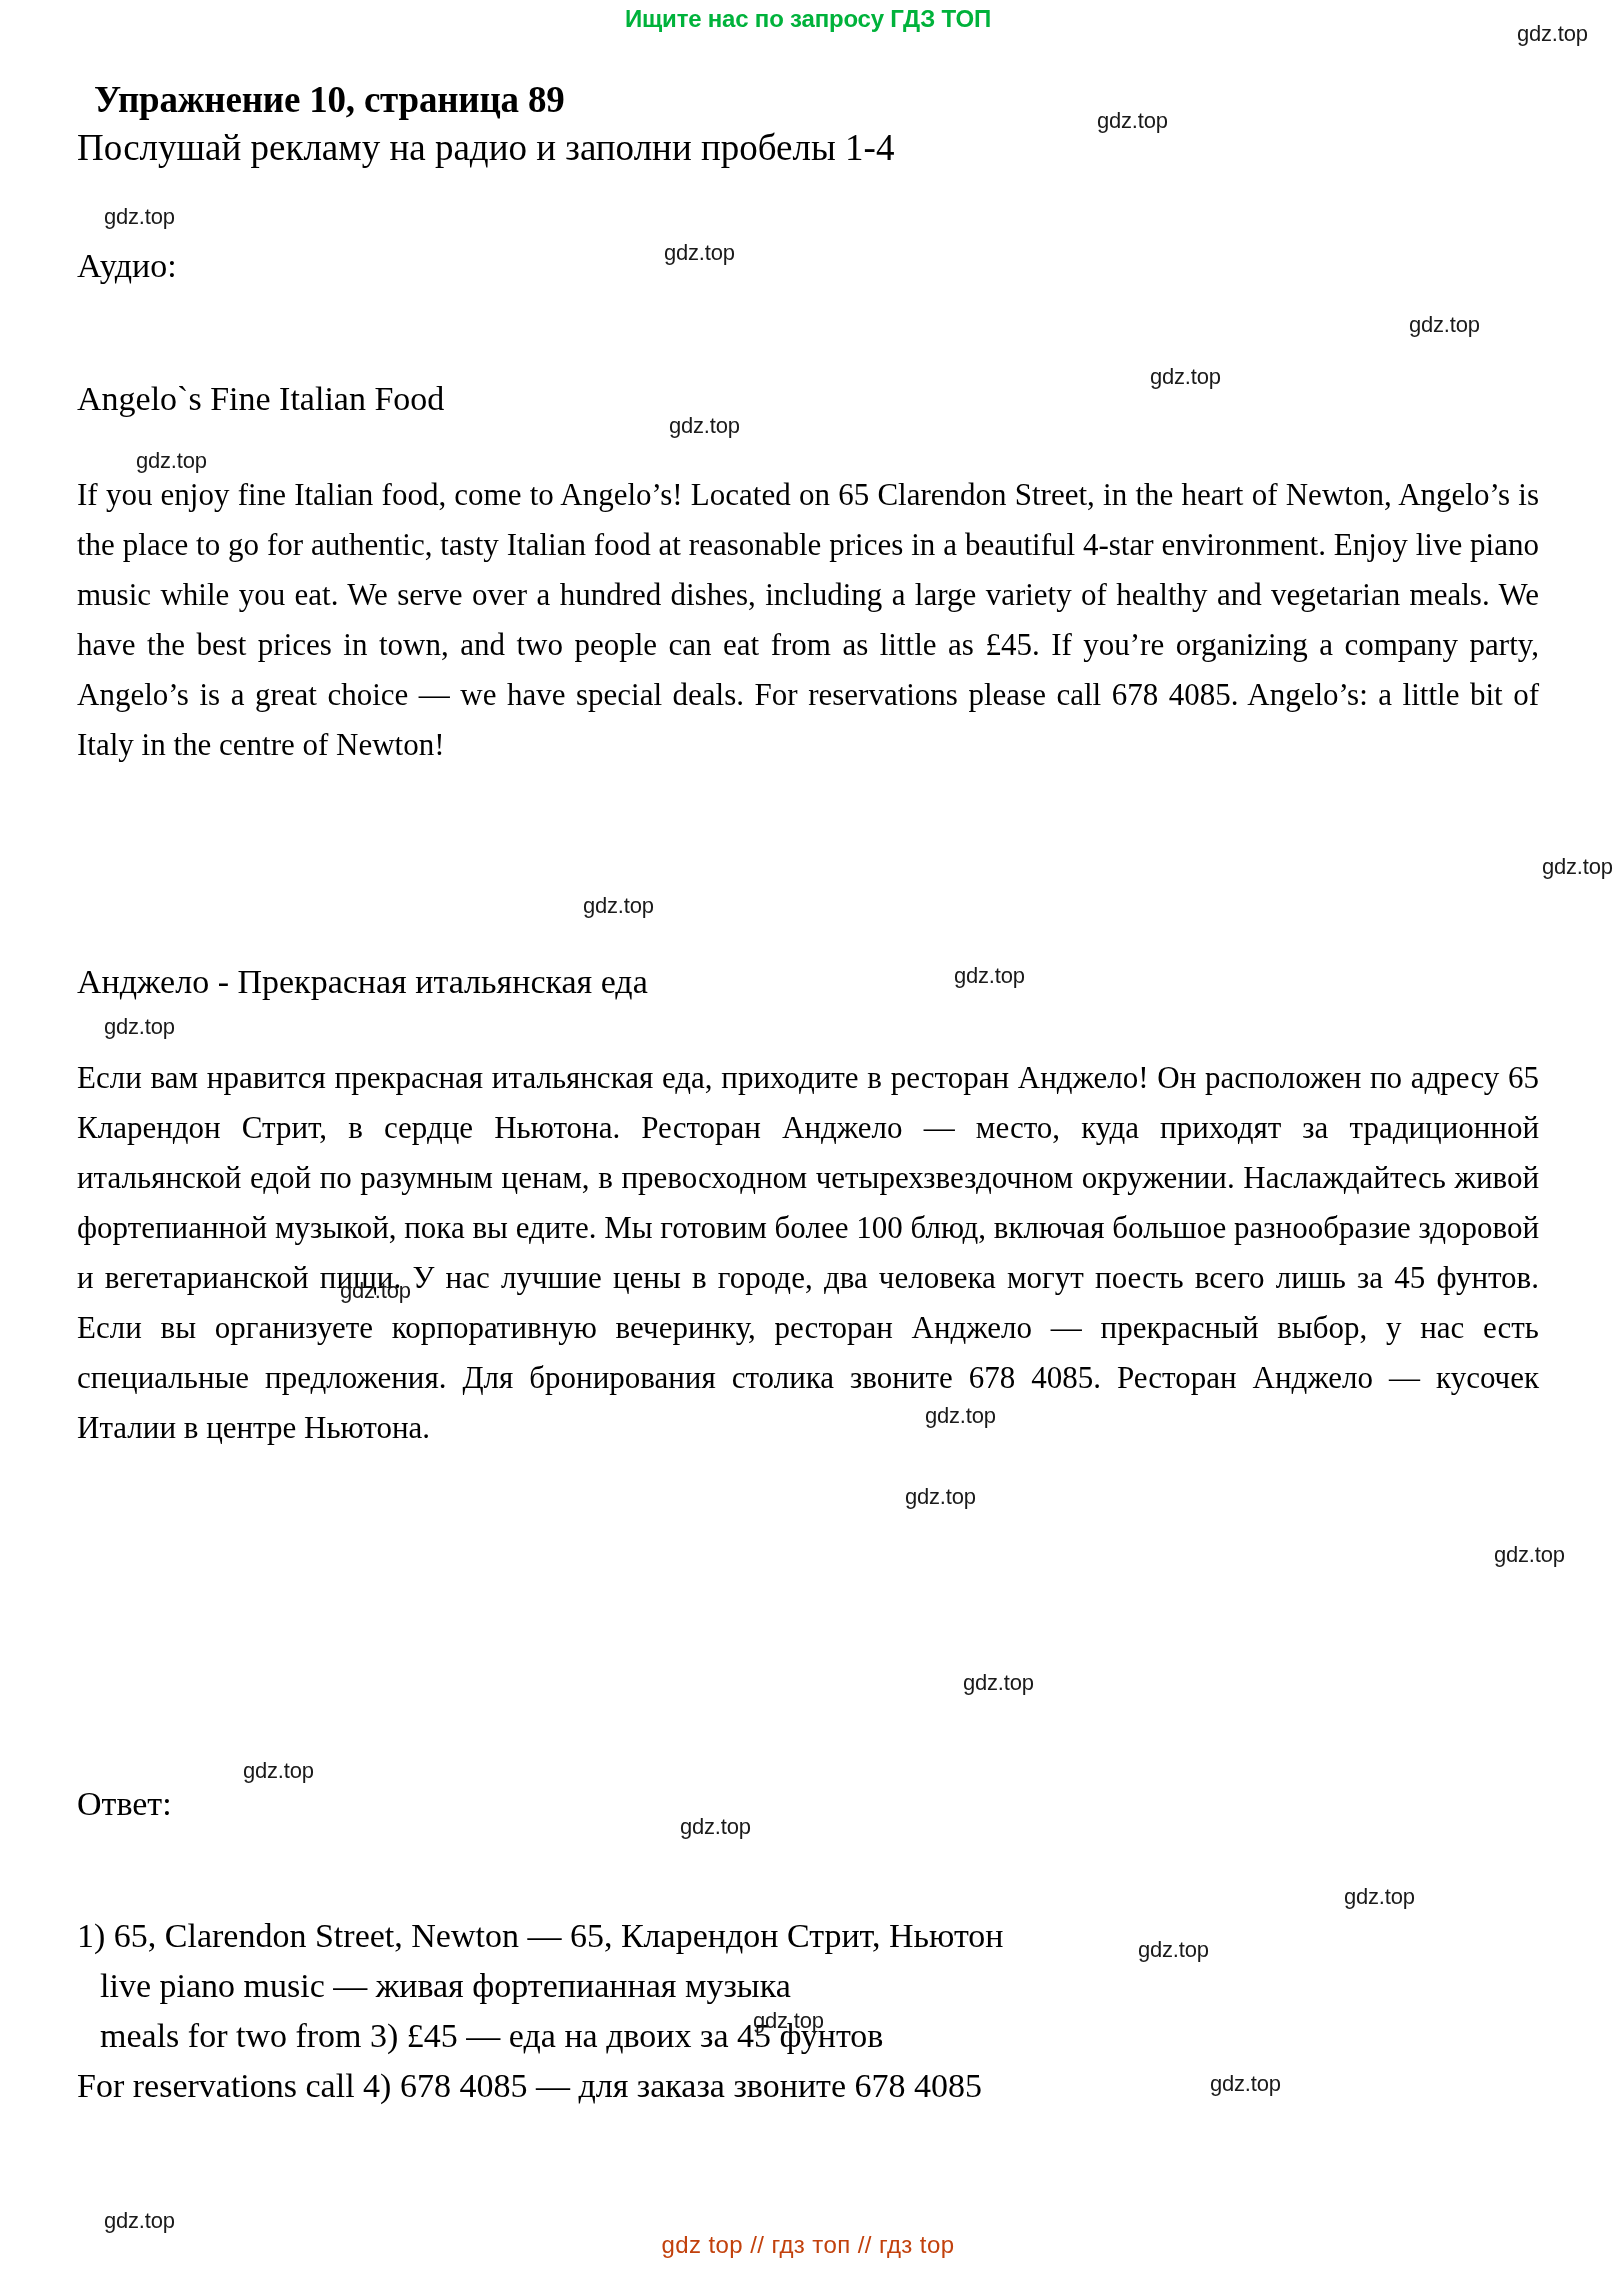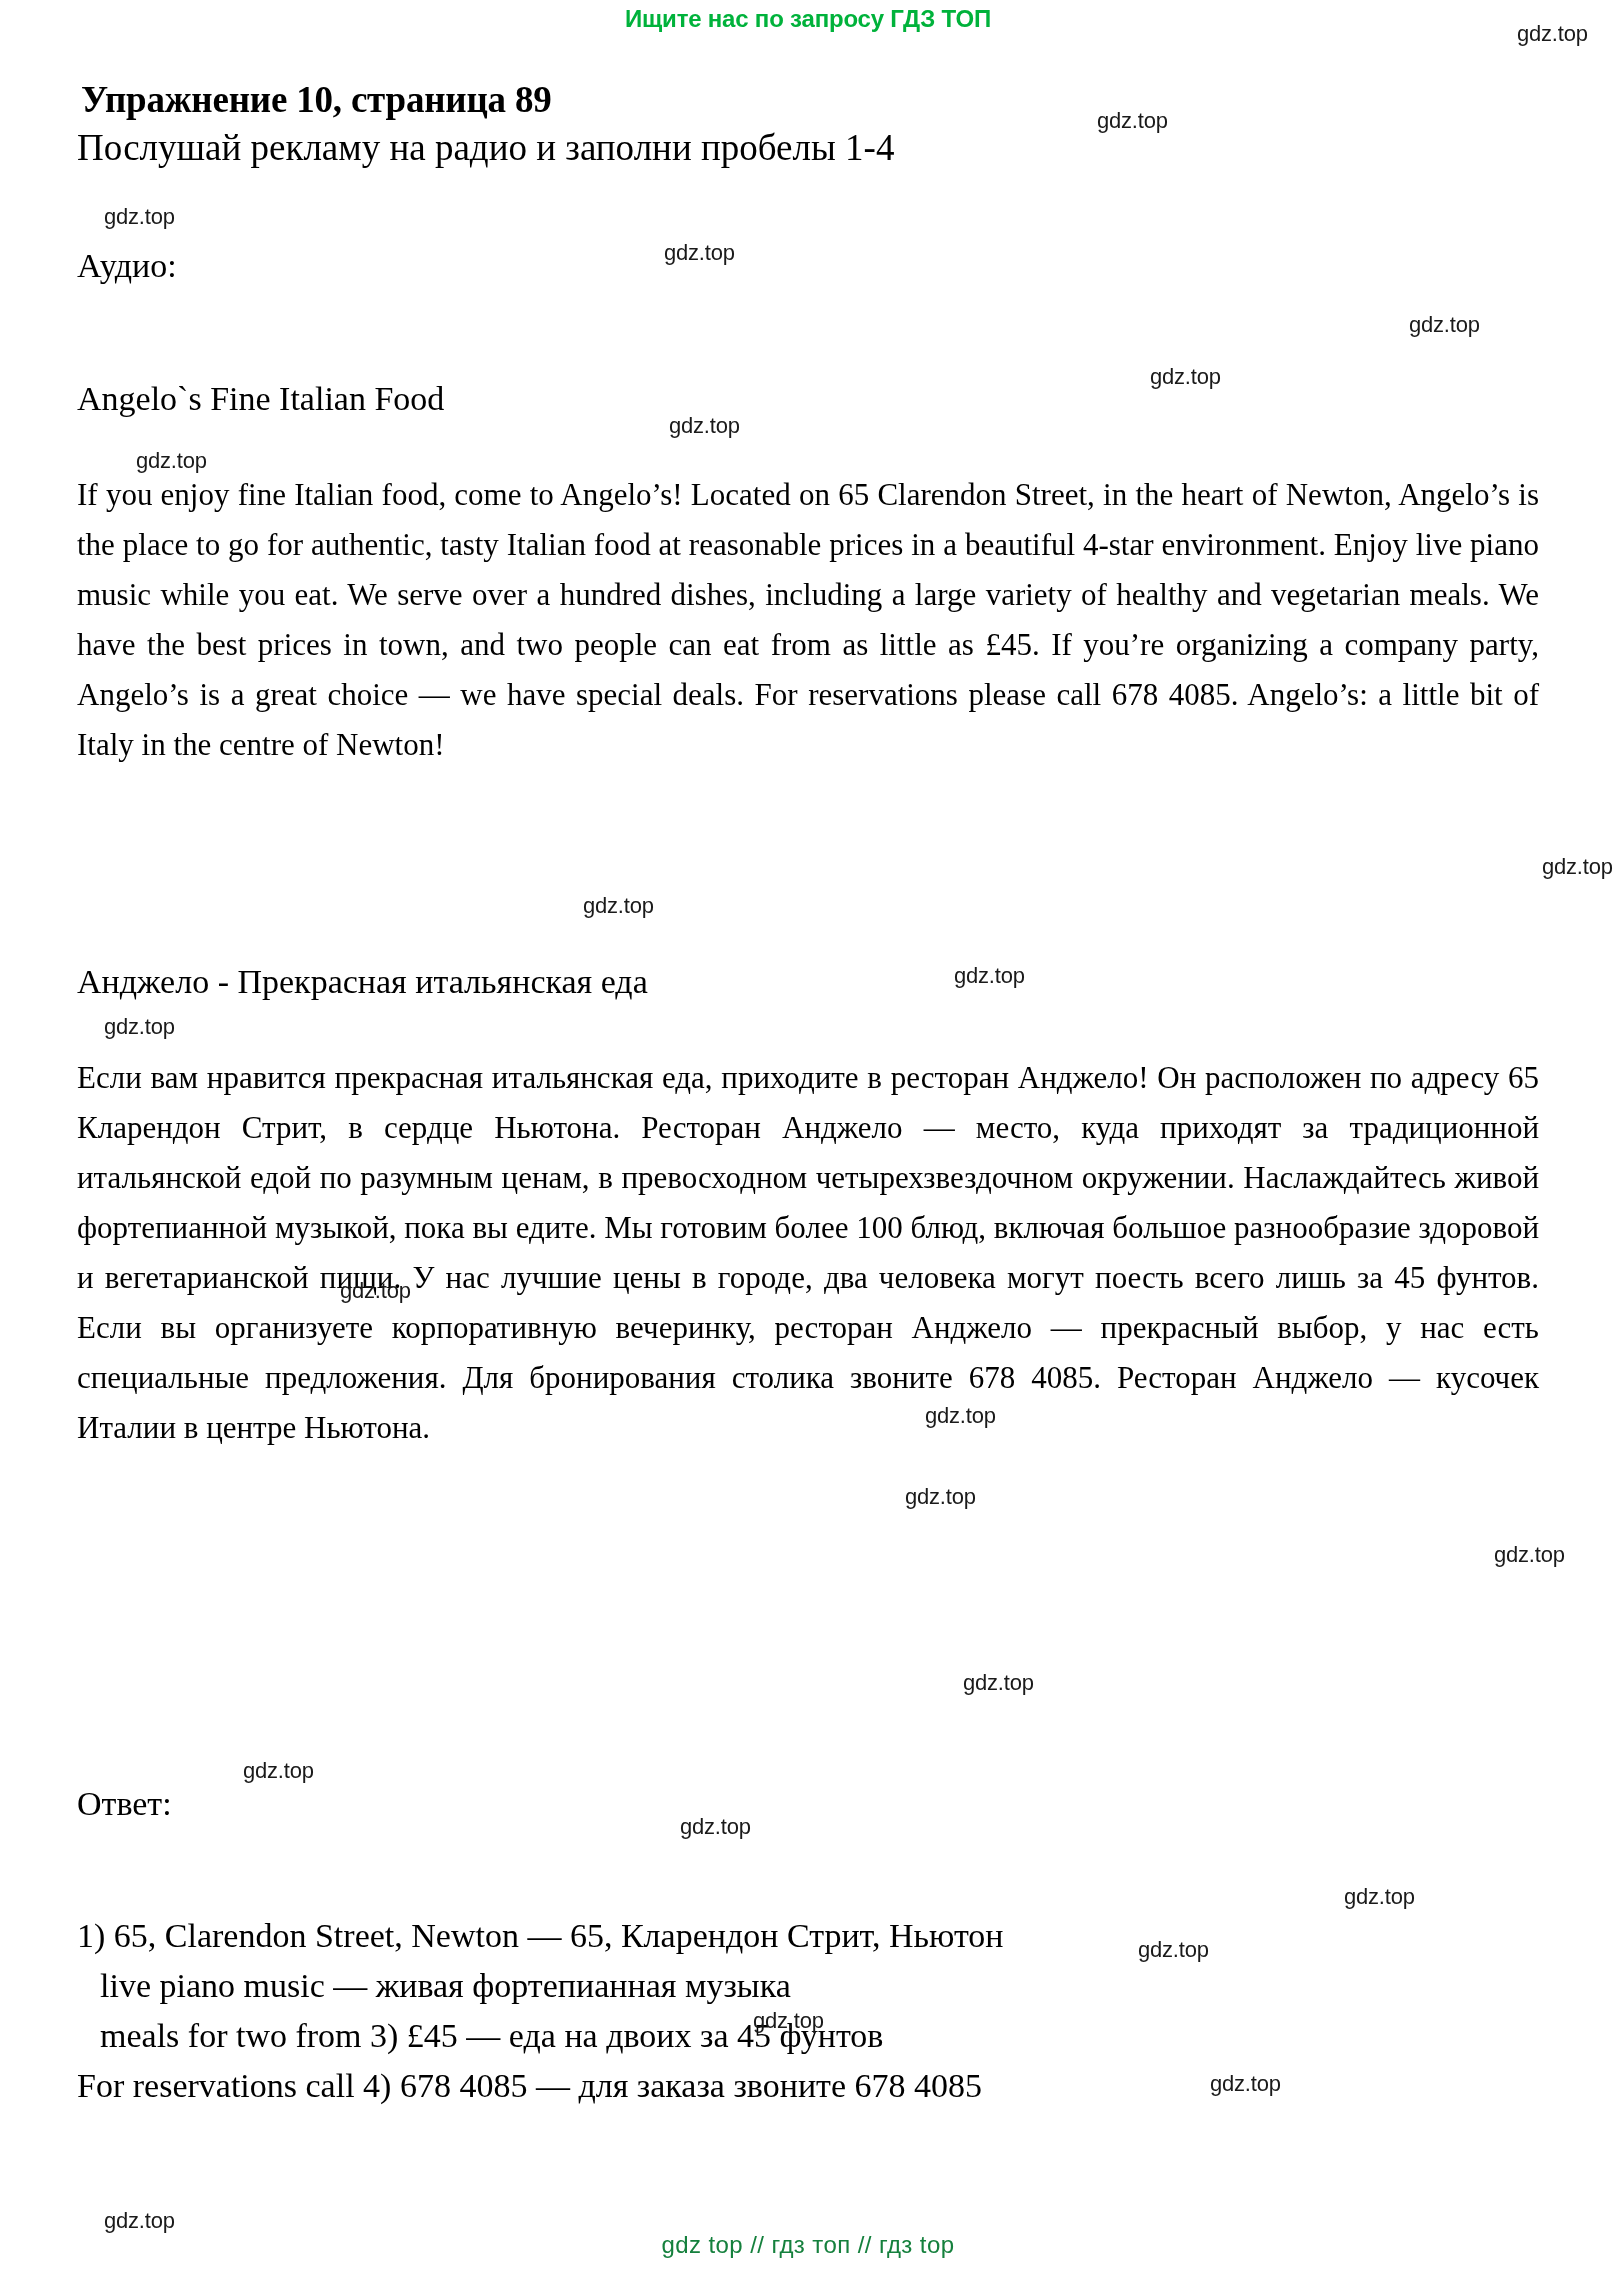--- a/index.html
+++ b/index.html
@@ -53,21 +53,21 @@
   .content {
     position: absolute;
     left: 77px;
     top: 0;
     width: 1462px;
     z-index: 2;
   }
 
   .ex-title {
     position: absolute;
-    left: 4px;
+    left: 17px;
     top: 78px;
     font-size: 37px;
     font-weight: bold;
     letter-spacing: -0.2px;
     white-space: nowrap;
   }
   .ex-subtitle {
     position: absolute;
     left: 0;
     top: 126px;
@@ -194,14 +194,14 @@
     <span class="wm" style="left: 963px; top: 1670px;">gdz.top</span>
     <span class="wm" style="left: 243px; top: 1758px;">gdz.top</span>
     <span class="wm" style="left: 680px; top: 1814px;">gdz.top</span>
     <span class="wm" style="left: 1344px; top: 1884px;">gdz.top</span>
     <span class="wm" style="left: 1138px; top: 1937px;">gdz.top</span>
     <span class="wm" style="left: 753px; top: 2008px;">gdz.top</span>
     <span class="wm" style="left: 1210px; top: 2071px;">gdz.top</span>
     <span class="wm" style="left: 104px; top: 2208px;">gdz.top</span>
   </div>
 
-<div class="footer" style="color: #15803d;">gdz top  //  гдз топ  //  гдз top</div>
+<div class="footer" style="color: #c2410c;">gdz top  //  гдз топ  //  гдз top</div>
 
 
 </body></html>

